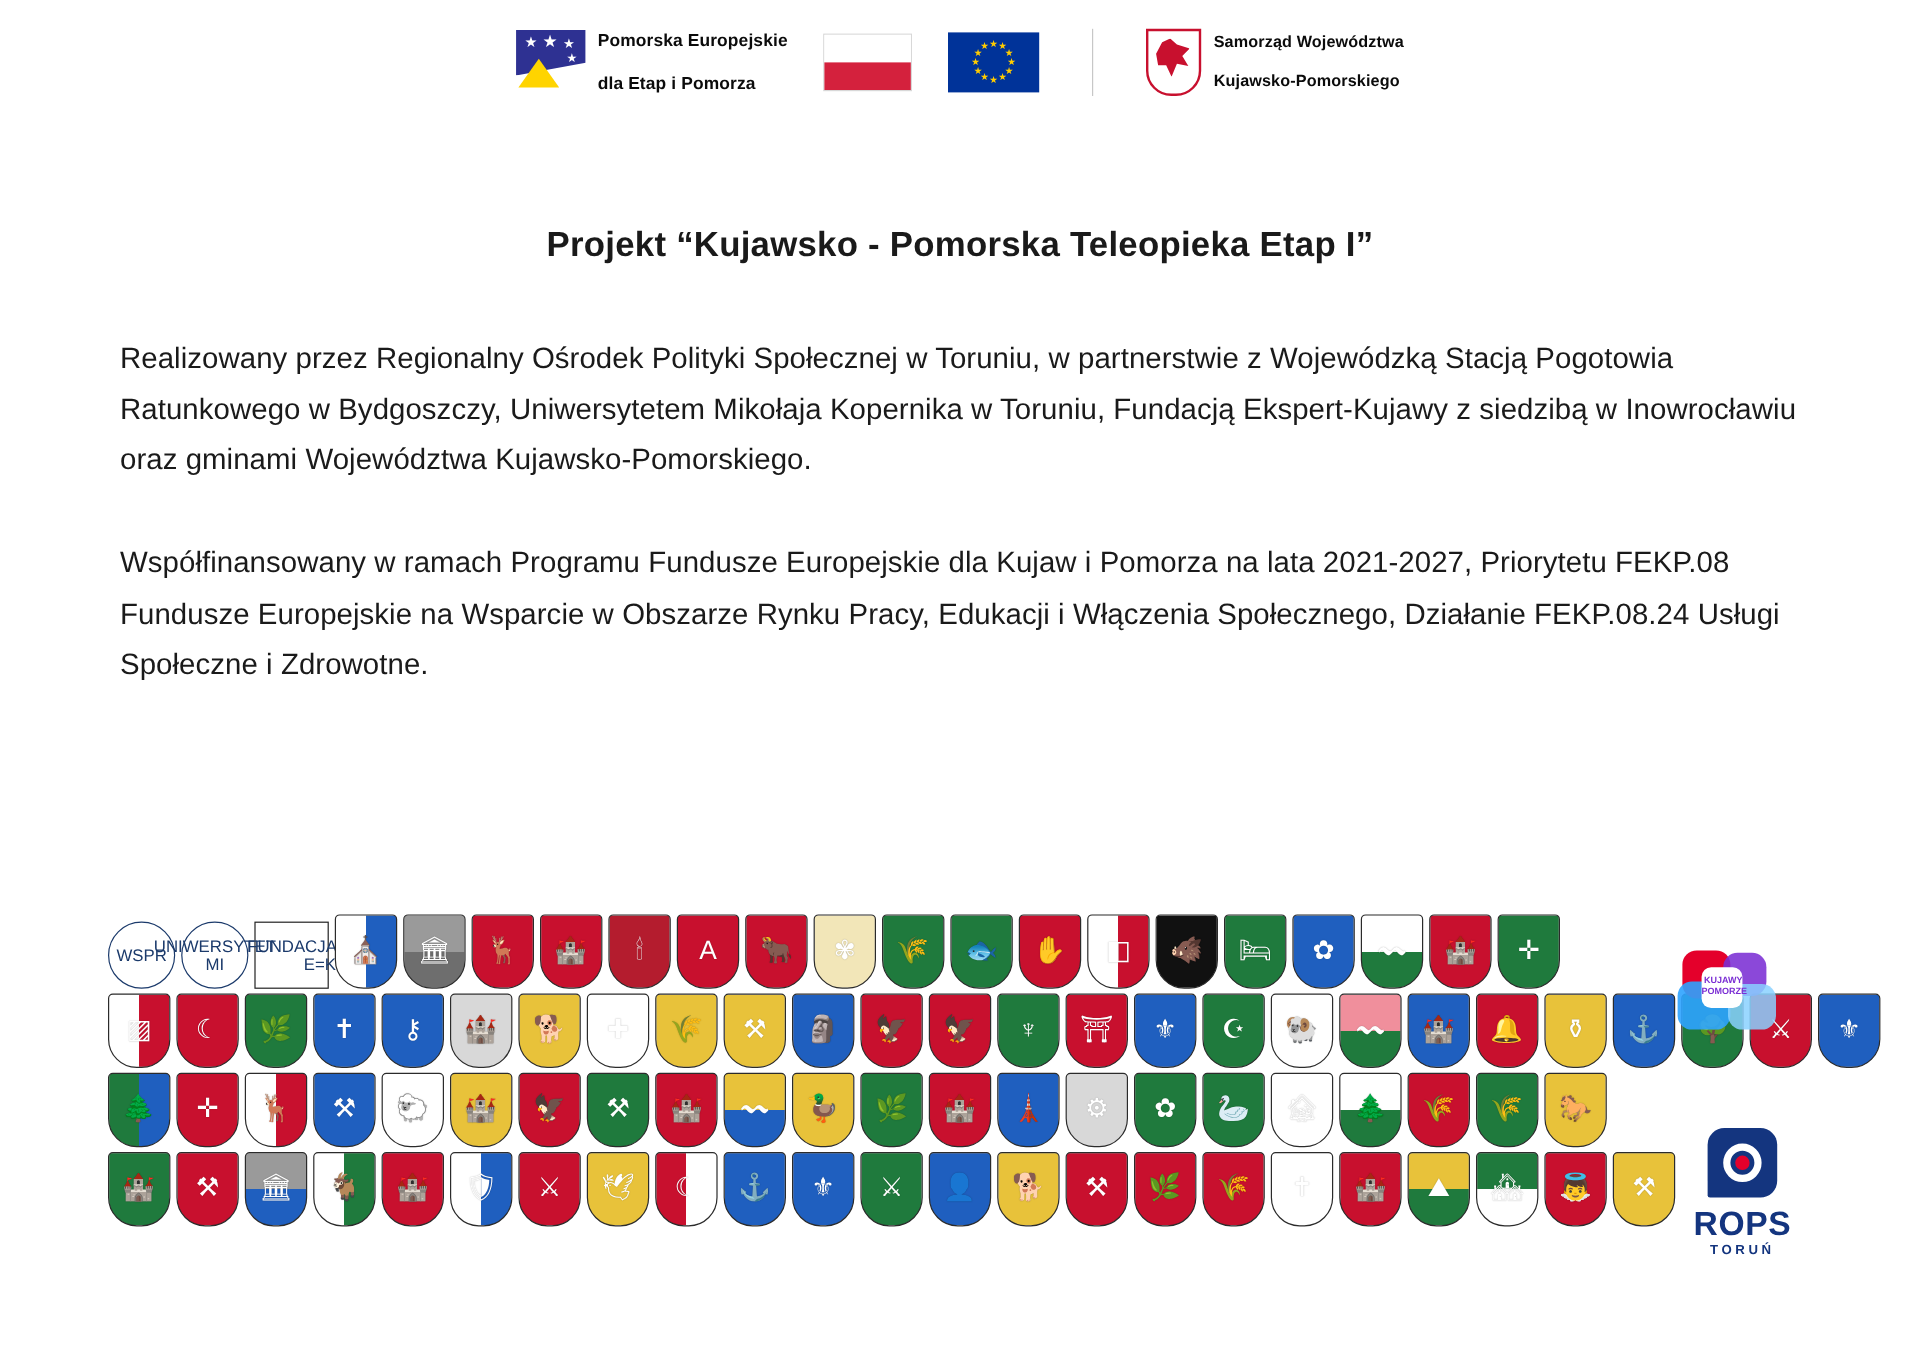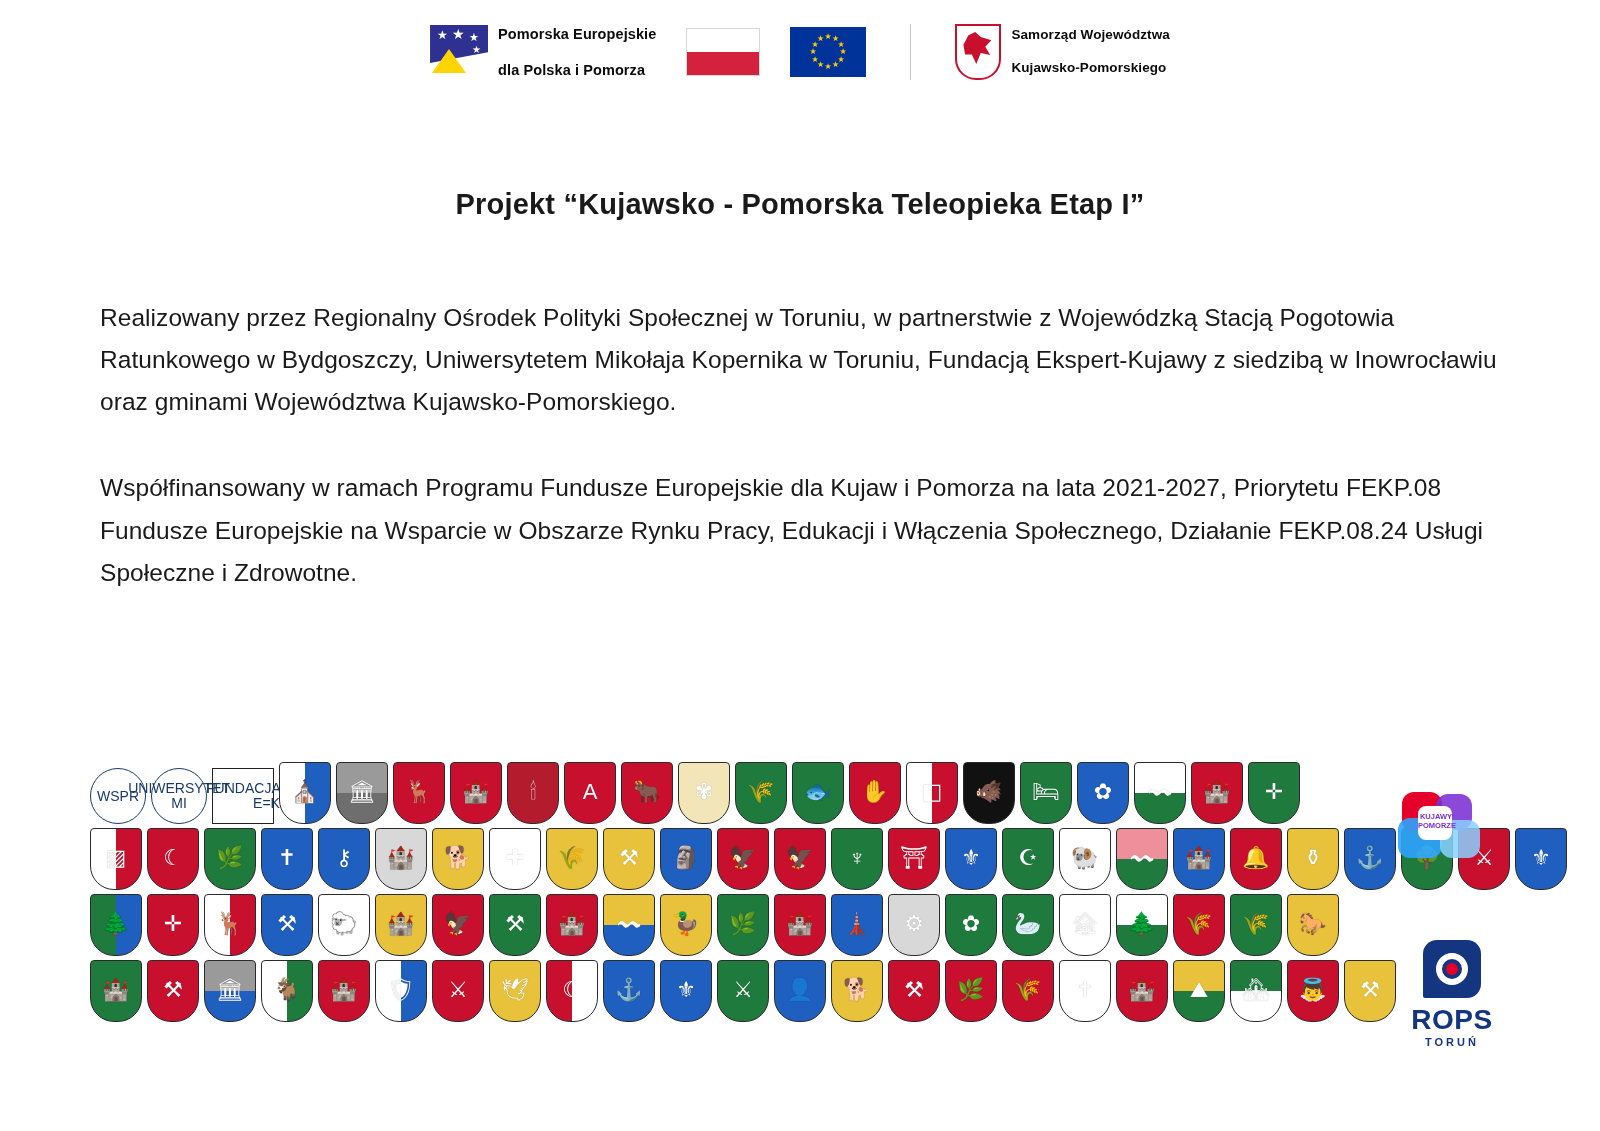--- a/index.html
+++ b/index.html
@@ -132,21 +132,21 @@
   .title {
     text-align: center;
     font-size: 29px;
     font-weight: 700;
     margin-top: 108px;
     letter-spacing: .2px;
   }
   .para {
     font-size: 24.5px;
     line-height: 1.72;
-    margin-top: 76px;
+    margin-top: 58px;
     letter-spacing: .05px;
   }
   .para.second {
     margin-top: 44px;
   }
 
   
   .crest-zone {
     position: absolute;
     left: 90px;
@@ -289,21 +289,21 @@
     <div class="fe-mark">
       <div class="blue"></div>
       <div class="yellowtri"></div>
       <span class="st st1">★</span>
       <span class="st st2">★</span>
       <span class="st st3">★</span>
       <span class="st st4">★</span>
     </div>
     <div class="logo-text">
       <div>Pomorska Europejskie</div>
-      <div>dla Polska i Pomorza</div>
+      <div>dla Etap i Pomorza</div>
     </div>
   </div>
 
   <div class="logo-unit">
     <div class="pl-flag">
       <div class="w"></div>
         <div class="r"></div>
     </div>
   </div>
 

